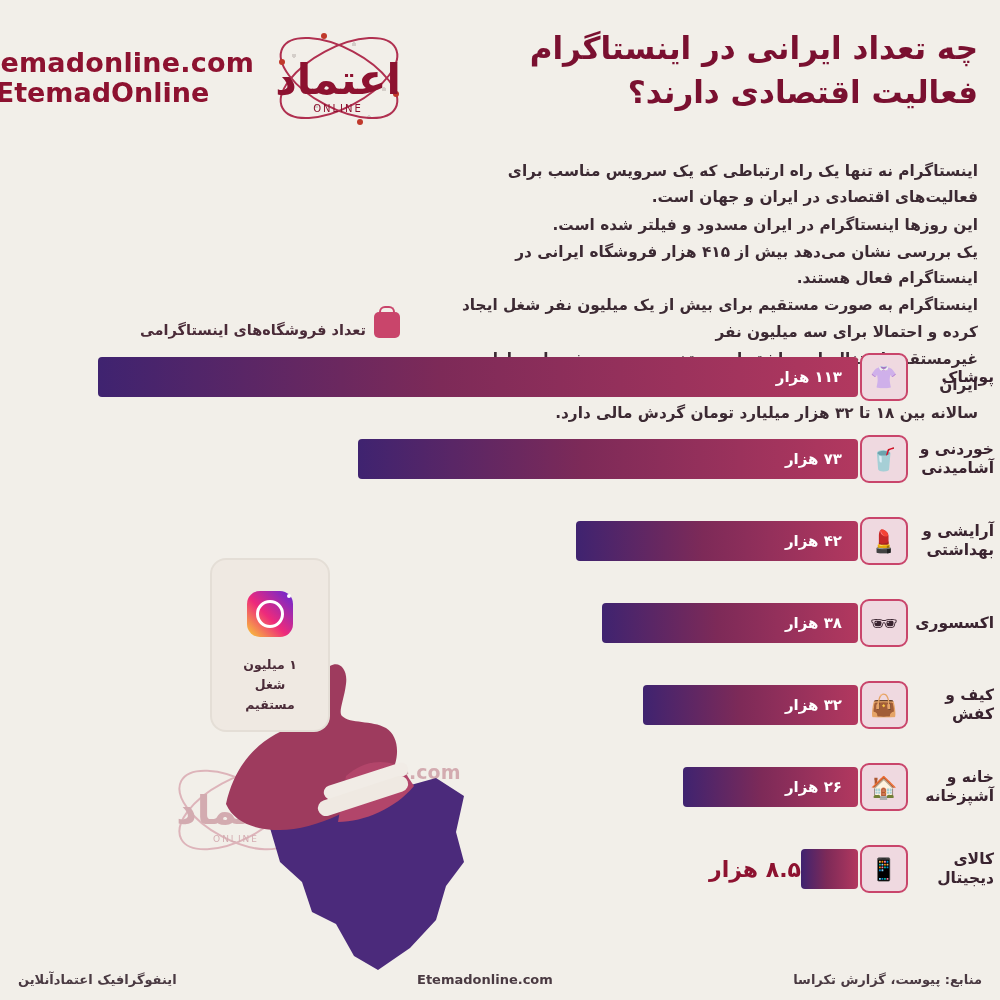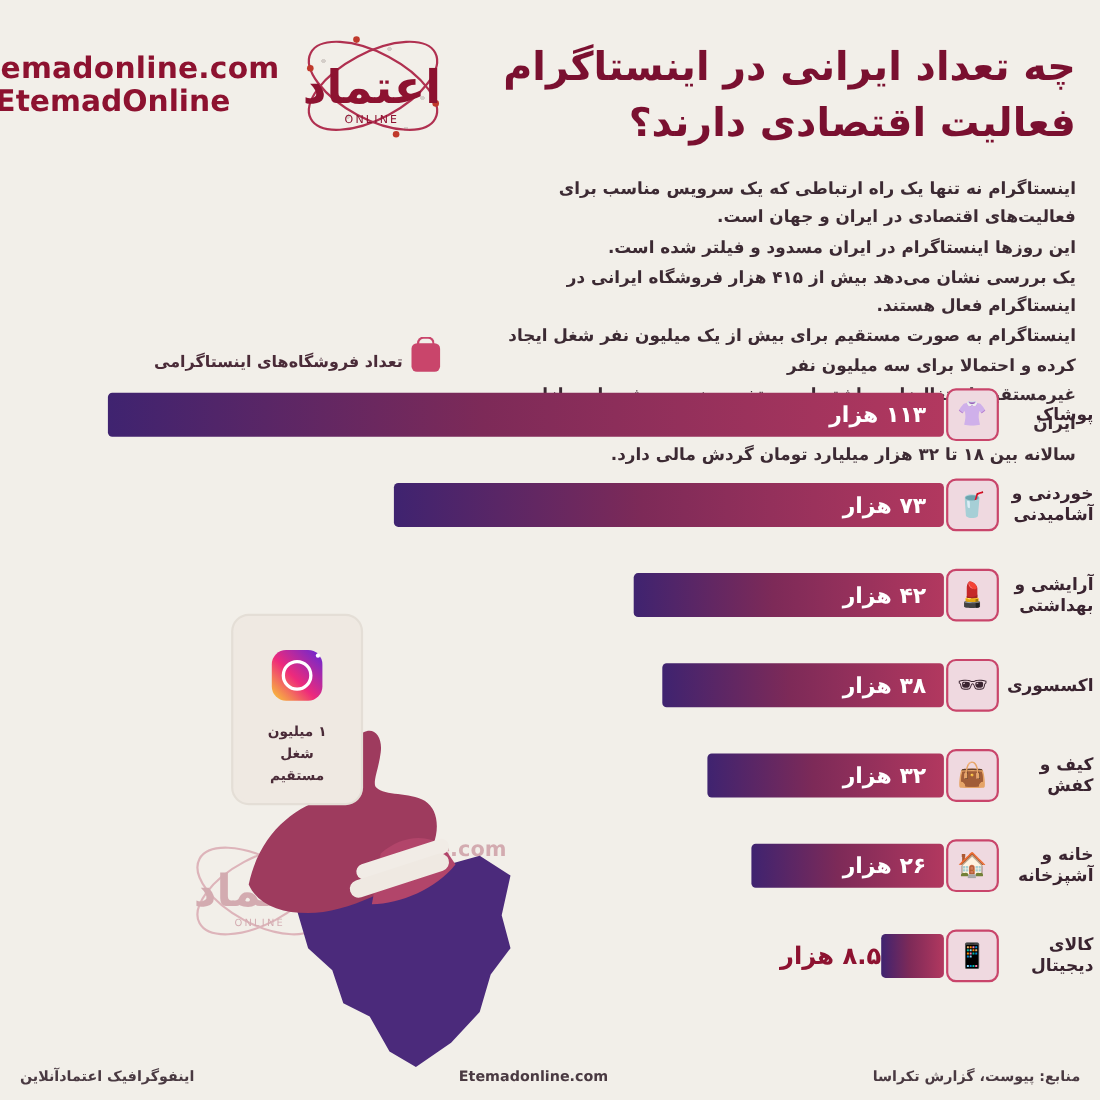--- a/index.html
+++ b/index.html
@@ -37,22 +37,22 @@
   .logo-text .site{
     font-size:27px;font-weight:bold;color:#8d1230;letter-spacing:.2px;
     direction:ltr;text-align:left;
   }
   .logo-text .handle{
     font-size:27px;font-weight:bold;color:#8d1230;
     direction:ltr;text-align:left;
   }
 
   .title{
-    position:absolute;top:36px;right:22px;width:540px;
-    text-align:right;font-weight:bold;font-size:36px;line-height:1.42;
+    position:absolute;top:26px;right:22px;width:540px;
+    text-align:right;font-weight:bold;font-size:31px;line-height:1.42;
     color:#7a1030;
   }
 
   
   .intro{
     position:absolute;top:158px;right:22px;width:545px;
     text-align:right;font-size:15.3px;line-height:1.72;color:#3c2a33;
     font-weight:bold;
   }
   .intro p{margin:0 0 1px 0;}
@@ -88,21 +88,21 @@
     color:#3a2430;line-height:1.22;padding-right:6px;box-sizing:border-box;
   }
   .row-icon{
     width:44px;height:44px;border-radius:9px;background:#efd9e0;
     border:2px solid #c9456b;display:flex;align-items:center;justify-content:center;
     font-size:22px;flex:0 0 44px;margin-left:2px;
   }
   .bar{
     height:40px;border-radius:4px;display:flex;align-items:center;
     justify-content:flex-start;padding-right:16px;box-sizing:border-box;
-    color:#ffffff;font-weight:bold;font-size:20px;
+    color:#ffffff;font-weight:bold;font-size:15px;
     background:linear-gradient(90deg,#3f2370 0%,#7d2a58 45%,#b2385f 100%);
   }
   .bar.small{font-size:20px;padding-right:8px;justify-content:center;}
   .bar-value-out{
     font-weight:bold;font-size:22px;color:#8d1230;margin-left:10px;
   }
 
   
   .illus{
     position:absolute;left:0;top:520px;width:560px;height:460px;

